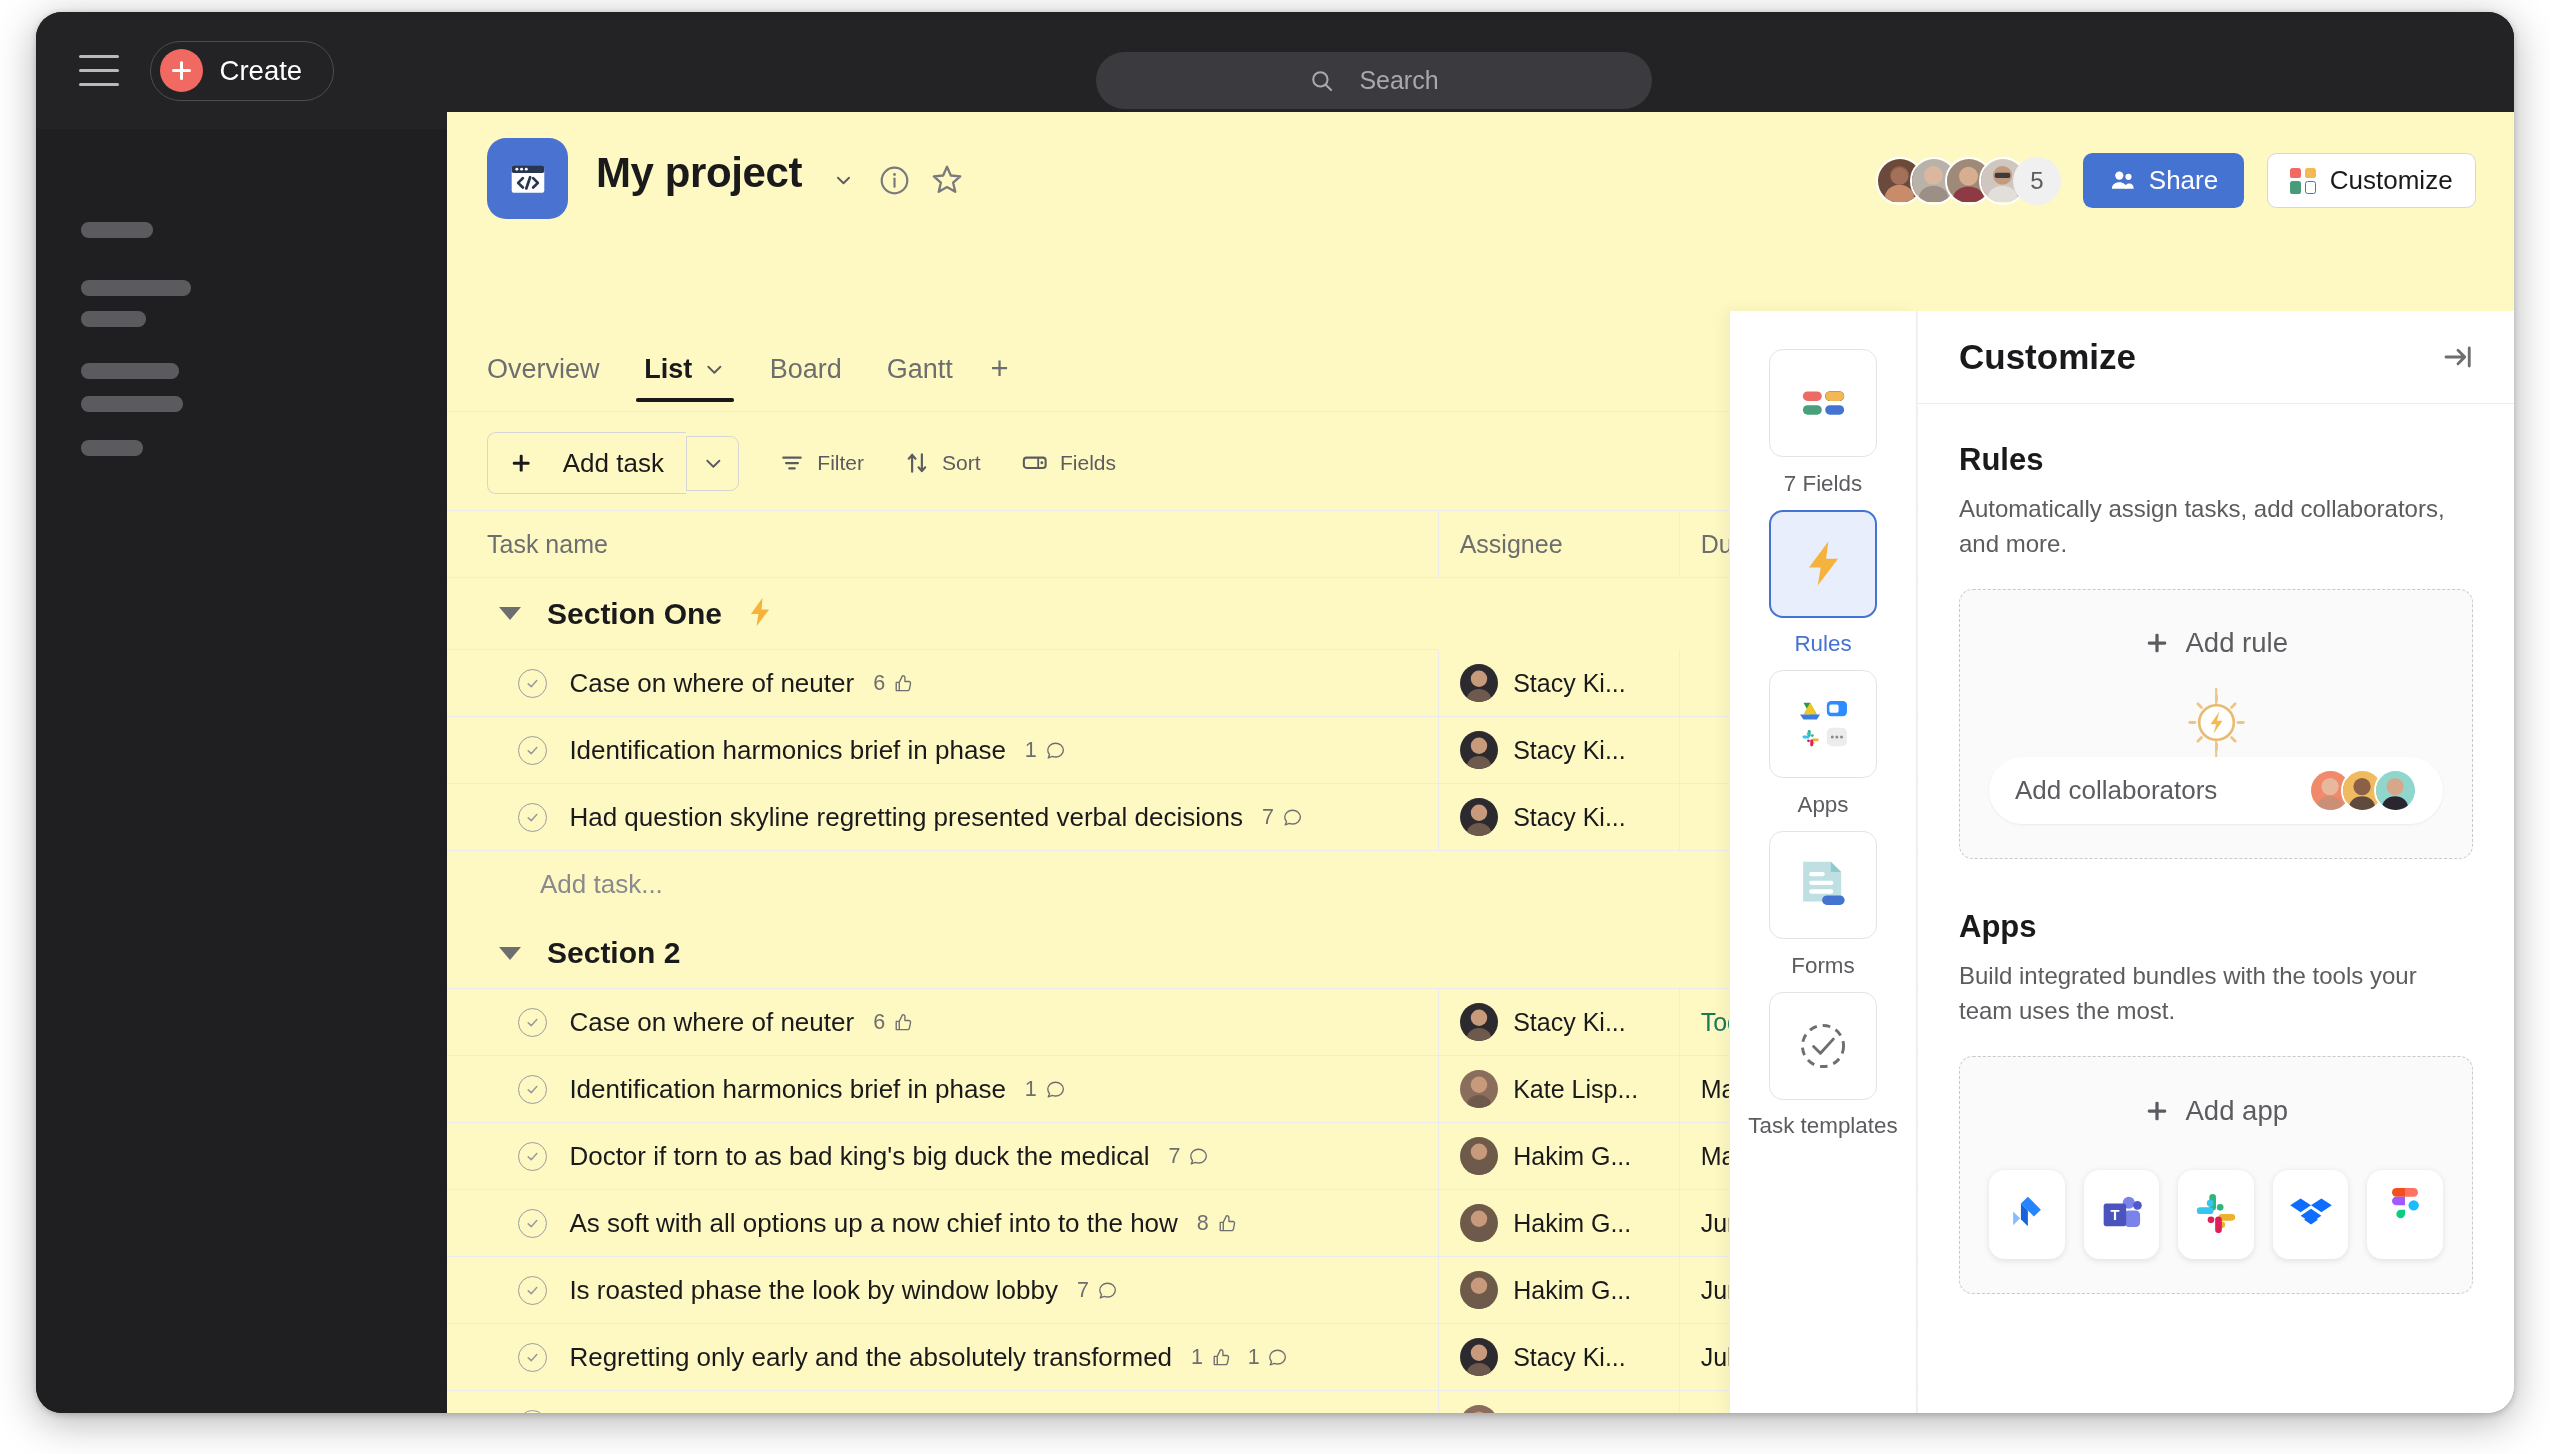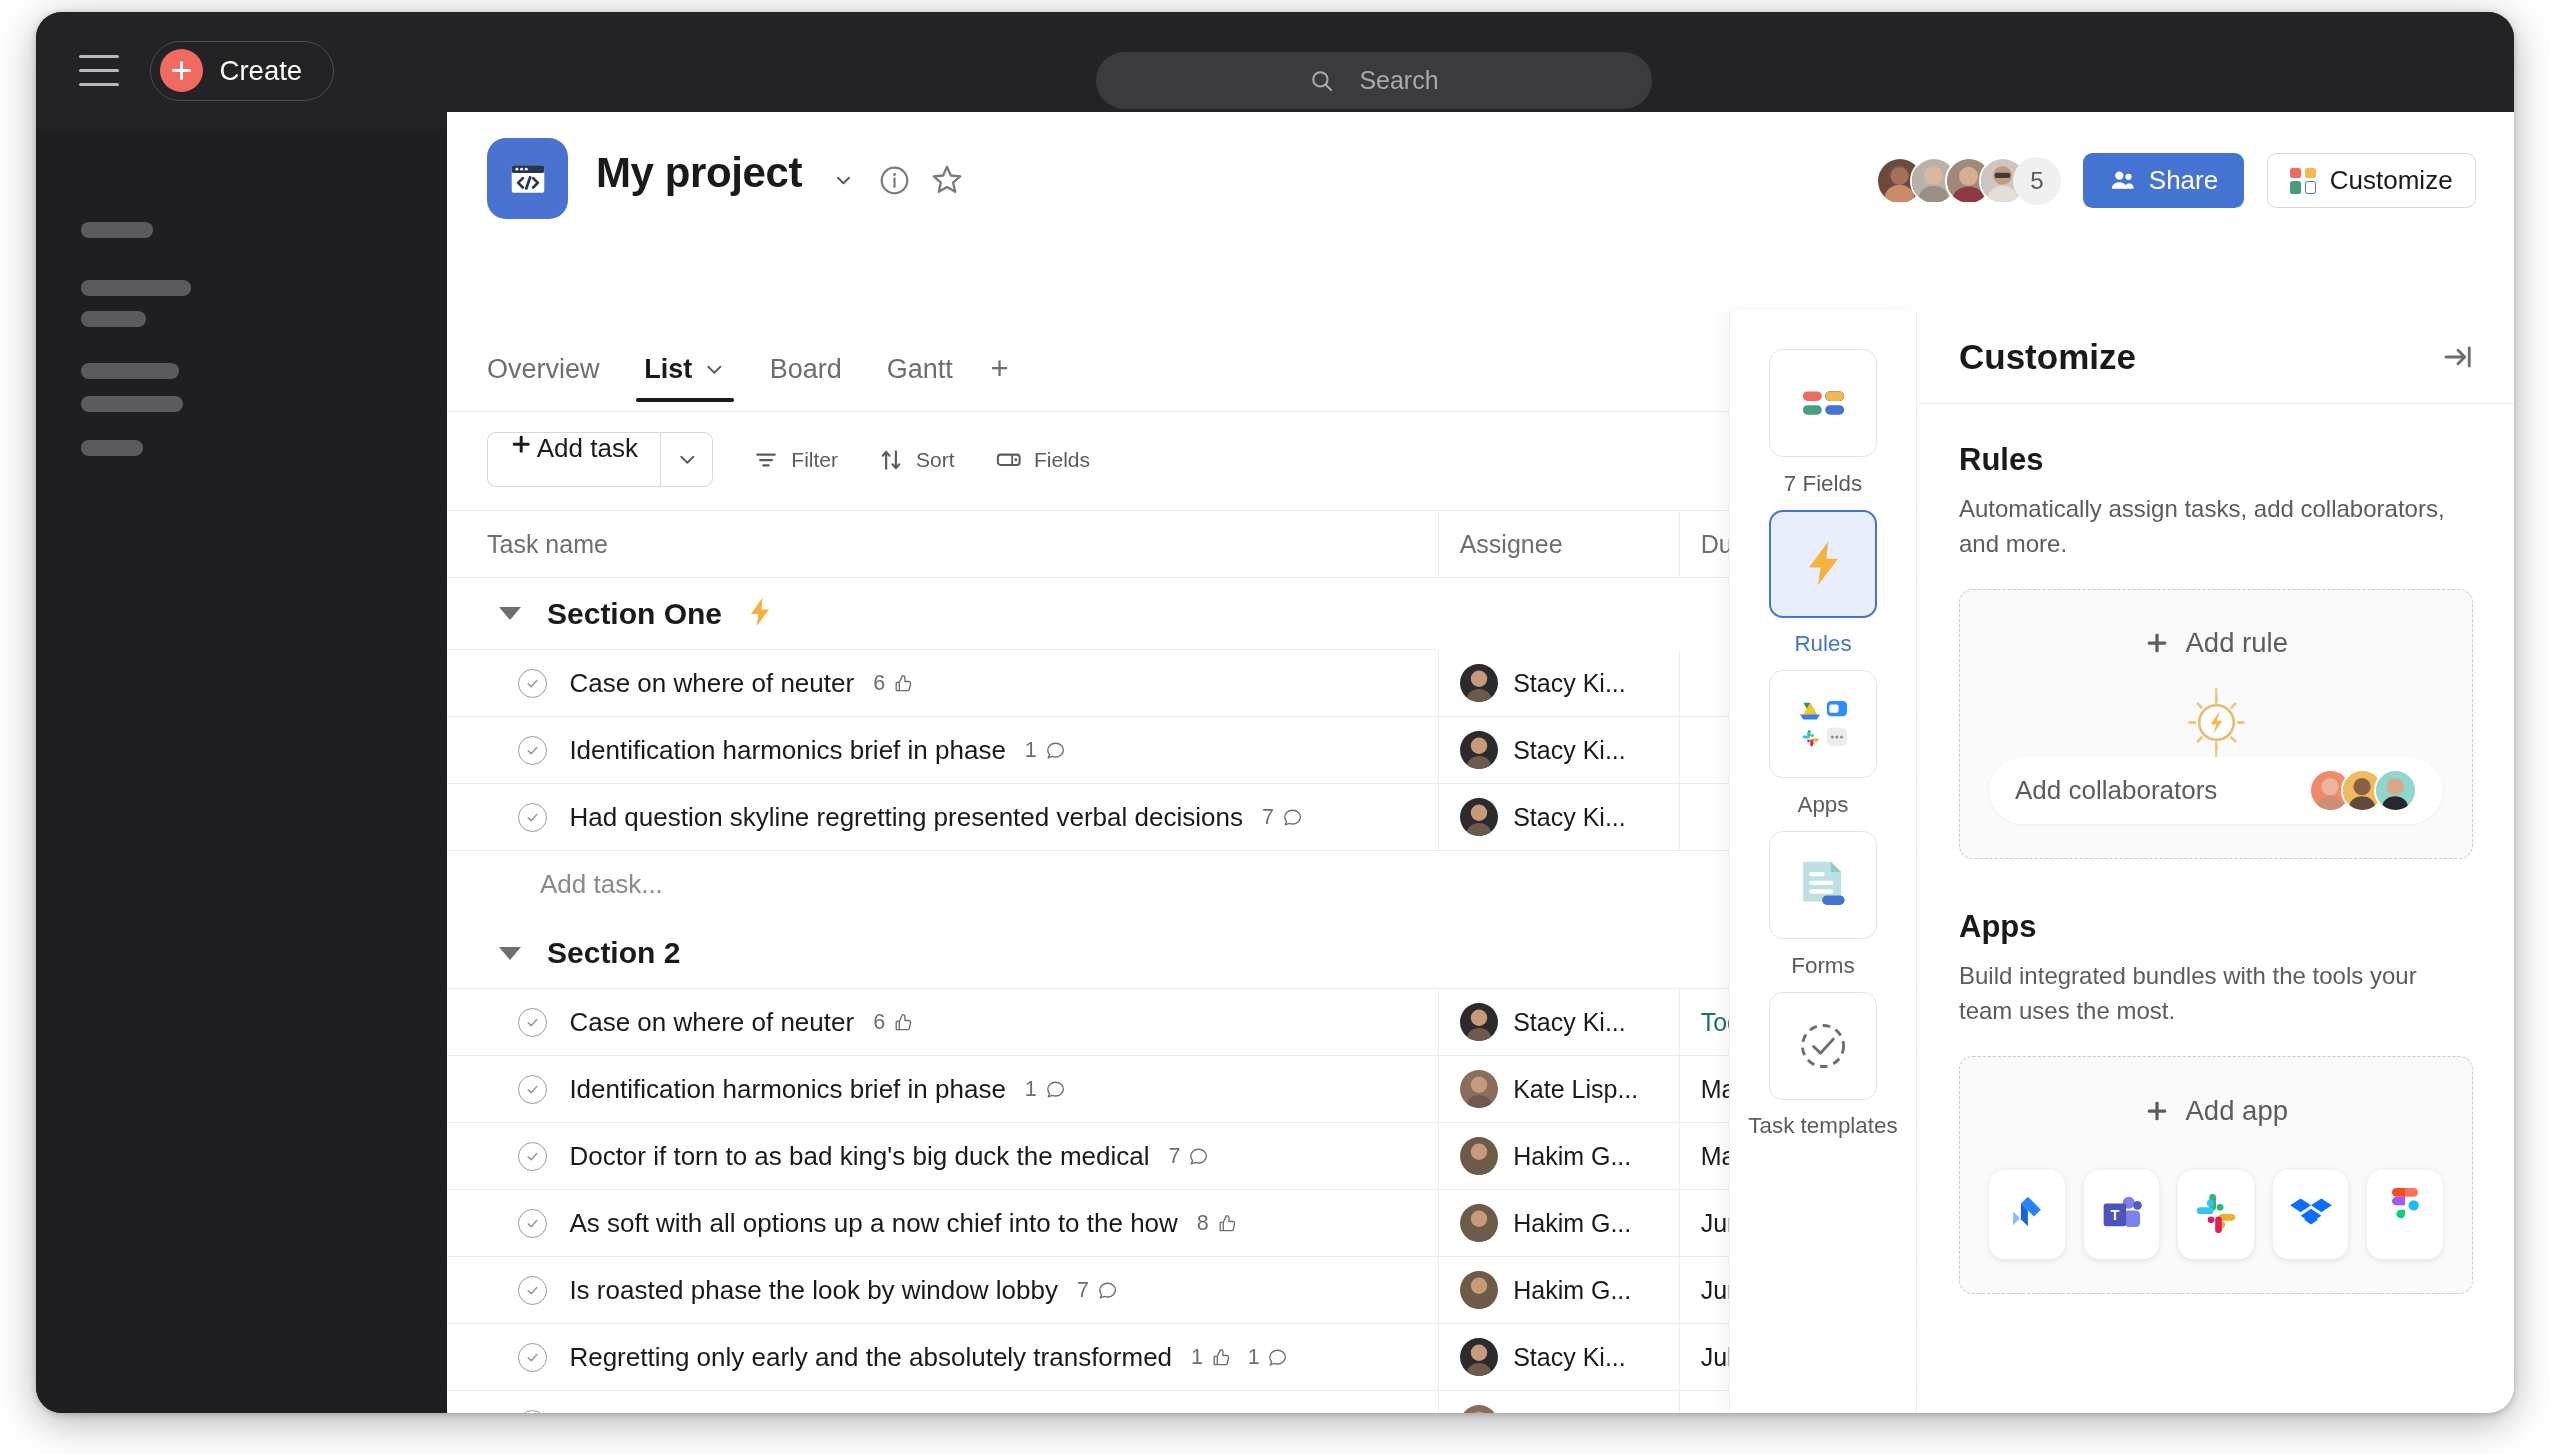--- a/index.html
+++ b/index.html
@@ -32,21 +32,21 @@
     position:absolute; left:1060px; top:40px; width:556px; height:57px; background:#3b3b3f;
     border-radius:29px; display:flex; align-items:center; justify-content:center; gap:24px; cursor:text;
   }
   .search-text { color:#a8a8ad; font-size:25px; }
 
   
   .sidebar { position:absolute; left:0; top:117px; width:411px; height:1284px; background:#1f1f21; }
   .skel { background:#5a5a5f; border-radius:7.7px; height:15.5px; margin-left:45px; }
 
   
-  .main { position:absolute; left:411px; top:100px; width:2067px; height:1301px; background:#ffffff; }
+  .main { position:absolute; left:411px; top:100px; width:2067px; height:1301px; background:#fef9c3; }
 
   .proj-head { position:absolute; left:0; top:0; width:2067px; height:143px; }
   .proj-icon { position:absolute; left:40px; top:26px; width:81px; height:81px; border-radius:19px; background:#4a72d0; display:flex; align-items:center; justify-content:center; }
   .proj-title { position:absolute; left:149px; top:37px; font-size:42px; font-weight:bold; color:#1a1a1c; letter-spacing:-0.4px; }
   .caret-down { position:absolute; left:387px; top:59px; width:19px; height:19px; cursor:pointer; }
   .info-icon { position:absolute; left:431px; top:52px; cursor:pointer; }
   .star-icon { position:absolute; left:482px; top:50px; cursor:pointer; }
 
   .topright { position:absolute; right:38px; top:41px; display:flex; align-items:center; gap:22.4px; }
   .avatars { display:flex; align-items:center; }
@@ -62,21 +62,21 @@
   .tabs { position:absolute; left:40px; top:239px; display:flex; align-items:center; gap:0; }
   .tab { font-size:27px; color:#6d6e6f; padding:0 22.4px 17px 22.4px; cursor:pointer; position:relative; display:flex; align-items:center; gap:12px; }
   .tab:first-child { padding-left:0; }
   .tab.active { color:#1a1a1c; font-weight:bold; }
   .tab.active:after { content:""; position:absolute; left:13.8px; right:13.8px; bottom:0; height:3.4px; background:#1a1a1c; border-radius:1.7px; }
   .tab-plus { font-size:31px; color:#6d6e6f; padding:0 17px 17px 15.5px; cursor:pointer; }
   .tabs-rule { position:absolute; left:0; top:299px; width:2067px; height:1.3px; background:#ececee; }
 
   
   .toolbar { position:absolute; left:40px; top:320px; display:flex; align-items:center; gap:0; }
-  .addtask { height:55px; border:1.3px solid #d6d6d8; border-radius:8.6px 0 0 8.6px; border-right:none; padding:0 22.4px; display:flex; gap:4px; font-size:26px; color:#1a1a1c; cursor:pointer; }
+  .addtask { height:62px; border:1.3px solid #d6d6d8; border-radius:8.6px 0 0 8.6px; border-right:none; padding:0 22.4px; display:flex; align-items:center; gap:30px; font-size:26px; color:#1a1a1c; cursor:pointer; }
   .addtask-caret { height:55px; width:53px; border:1.3px solid #d6d6d8; border-radius:0 8.6px 8.6px 0; display:flex; align-items:center; justify-content:center; cursor:pointer; }
   .tbtn { display:flex; align-items:center; gap:12px; margin-left:40px; font-size:21px; color:#5c5c60; cursor:pointer; }
   .toolbar-rule { position:absolute; left:0; top:398px; width:2067px; height:1.3px; background:#ececee; }
 
   
   .table { position:absolute; left:0; top:399px; width:2067px; }
   .thead { height:67px; display:flex; align-items:center; border-bottom:1.3px solid #ececee; }
   .th { font-size:25px; color:#6d6e6f; }
   .th-task { padding-left:40px; width:991px; }
   .th-assignee { width:241px; padding-left:20.7px; border-left:1.3px solid #ececee; height:67px; display:flex; align-items:center; }

